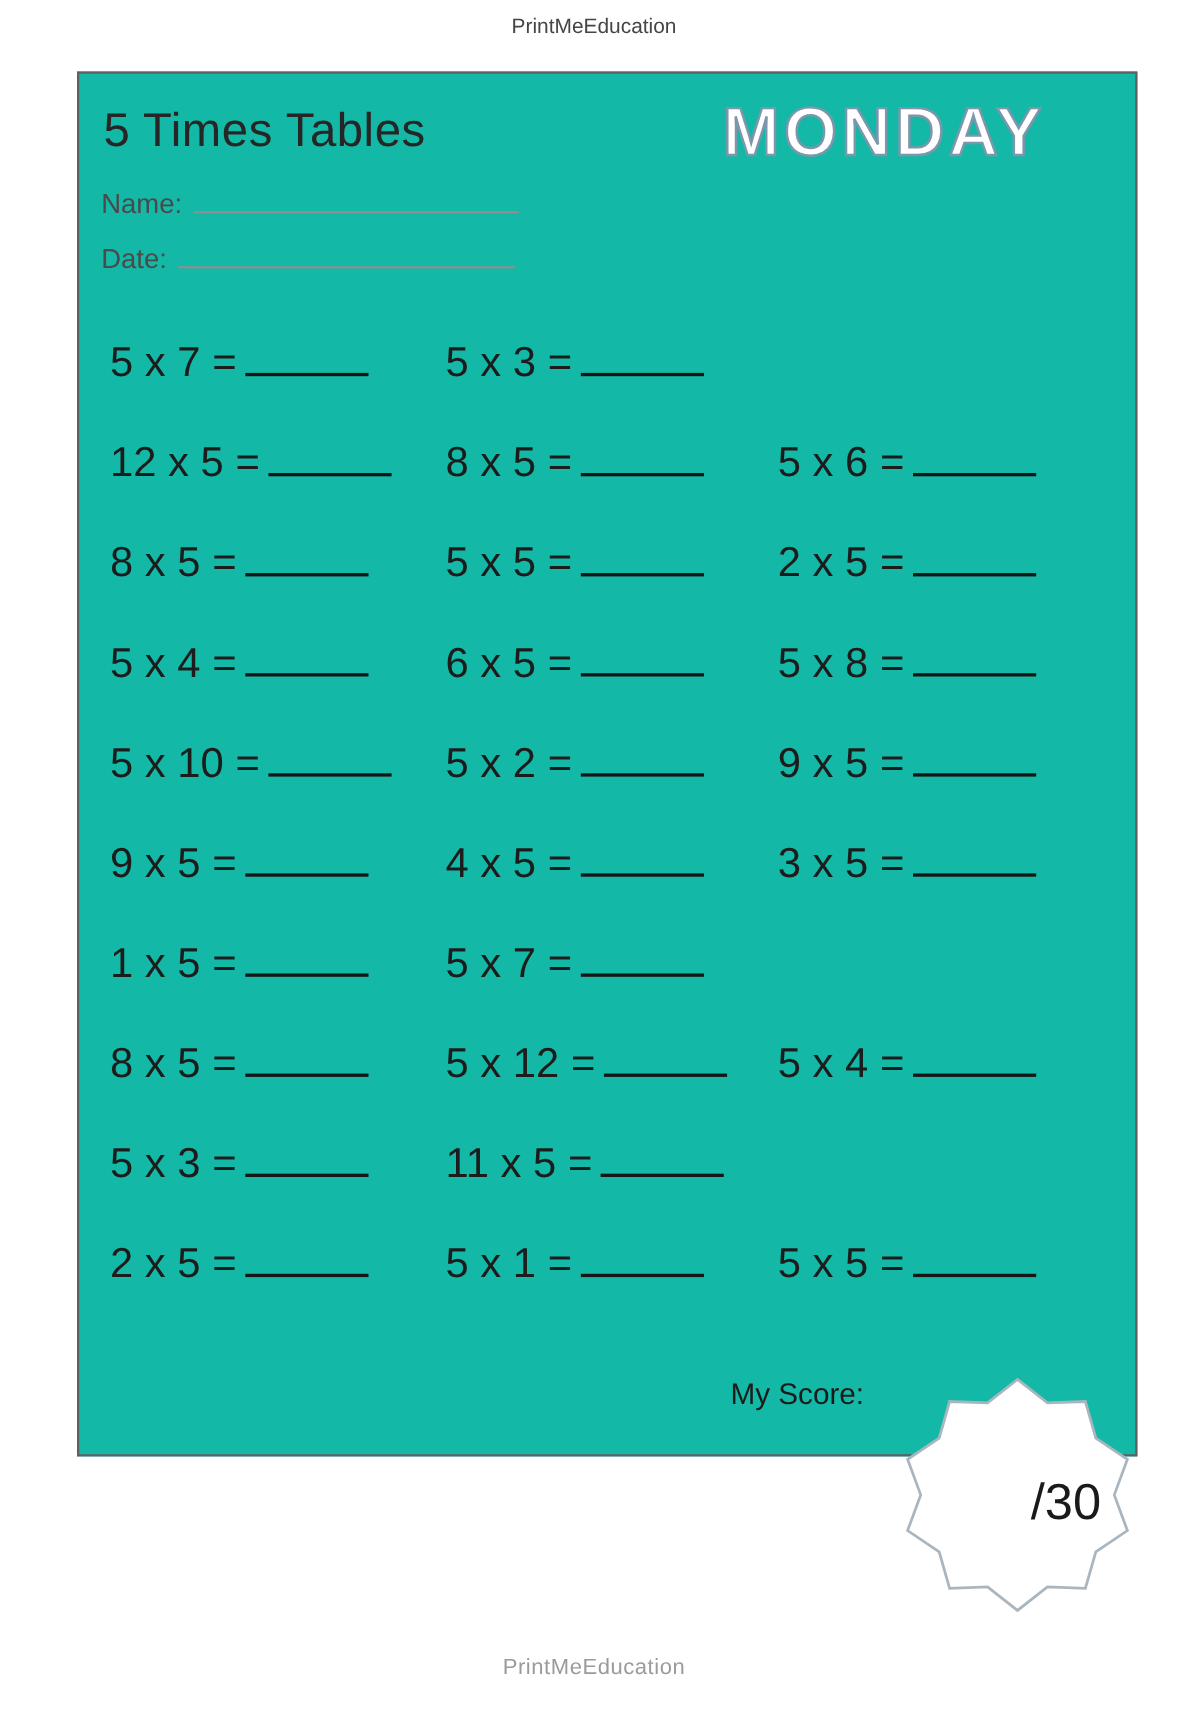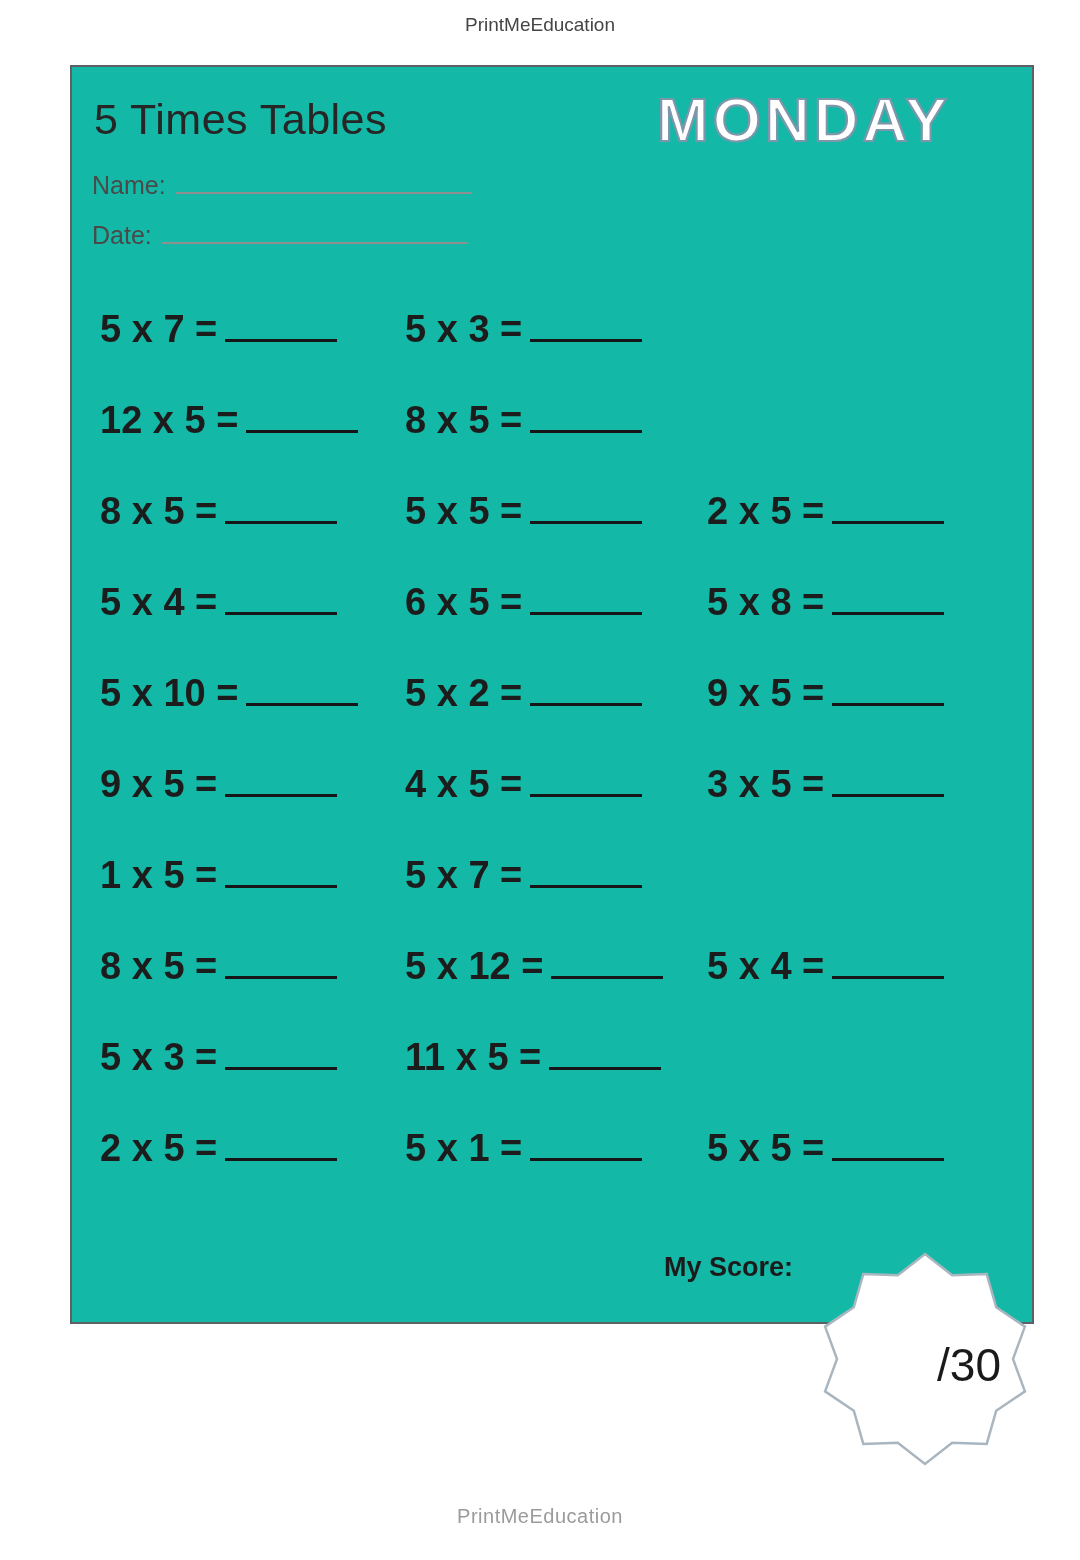--- a/index.html
+++ b/index.html
@@ -26,31 +26,30 @@
   .rule {
     display: inline-block; border-bottom: 2px solid #8f8f8f;
     height: 22px; margin-left: 10px; vertical-align: baseline;
   }
   .rule-name { width: 296px; }
   .rule-date { width: 306px; }
   .problems { position: absolute; left: 28px; top: 238px; right: 14px; }
   .prow {
     height: 91px; display: grid; grid-template-columns: 305px 302px 1fr;
     align-items: start;
-    font-weight: bold;
   }
   .cell { white-space: nowrap; }
   .eq { font-size: 38px; line-height: 1; color: #1c1c1c; }
   .blank {
     display: inline-block; width: 112px; height: 34px;
     border-bottom: 3px solid #161616; margin-left: 8px;
   }
   .score-label {
     position: absolute; left: 592px; top: 1185px;
-    font-size: 27px; font-weight: bold; color: #1b1b1b;
+    font-size: 27px; font-weight: normal; color: #1b1b1b;
   }
   .badge-svg { position: absolute; left: 738px; top: 1172px; }
   .badge-score {
     font-size: 46px; font-family: "Liberation Sans", sans-serif; fill: #1a1a1a;
   }
   .brand-bottom {
     position: absolute; top: 1505px; left: 0; right: 0; text-align: center;
     font-size: 20px; color: #9b9b9b; letter-spacing: 0.5px;
   }
 </style>
@@ -75,20 +74,21 @@
   </div>
 
   <div class="problems">
     <div class="prow">
       <div class="cell"><span class="eq">5 x 7 =</span><span class="blank"></span></div>
       <div class="cell"><span class="eq">5 x 3 =</span><span class="blank"></span></div>
     </div>
     <div class="prow">
       <div class="cell"><span class="eq">12 x 5 =</span><span class="blank"></span></div>
       <div class="cell"><span class="eq">8 x 5 =</span><span class="blank"></span></div>
+      <div class="cell"><span class="eq">5 x 6 =</span><span class="blank"></span></div>
     </div>
     <div class="prow">
       <div class="cell"><span class="eq">8 x 5 =</span><span class="blank"></span></div>
       <div class="cell"><span class="eq">5 x 5 =</span><span class="blank"></span></div>
       <div class="cell"><span class="eq">2 x 5 =</span><span class="blank"></span></div>
     </div>
     <div class="prow">
       <div class="cell"><span class="eq">5 x 4 =</span><span class="blank"></span></div>
       <div class="cell"><span class="eq">6 x 5 =</span><span class="blank"></span></div>
       <div class="cell"><span class="eq">5 x 8 =</span><span class="blank"></span></div>

